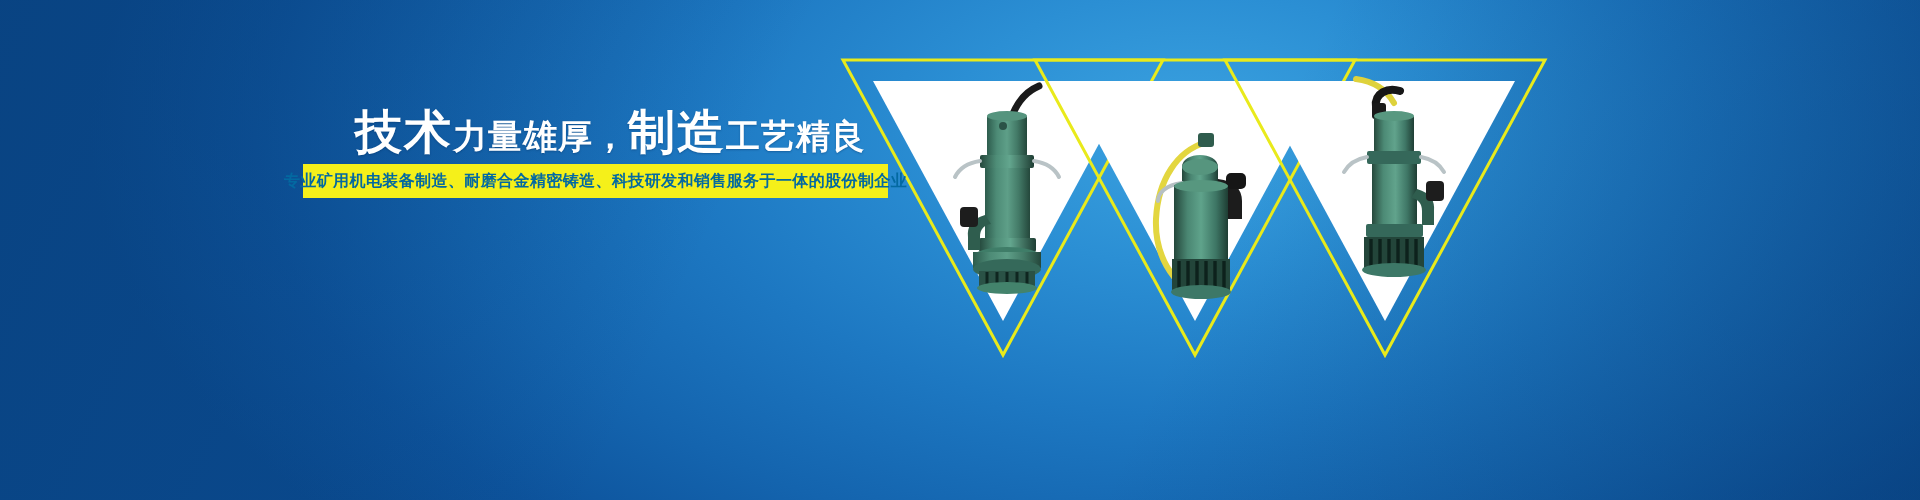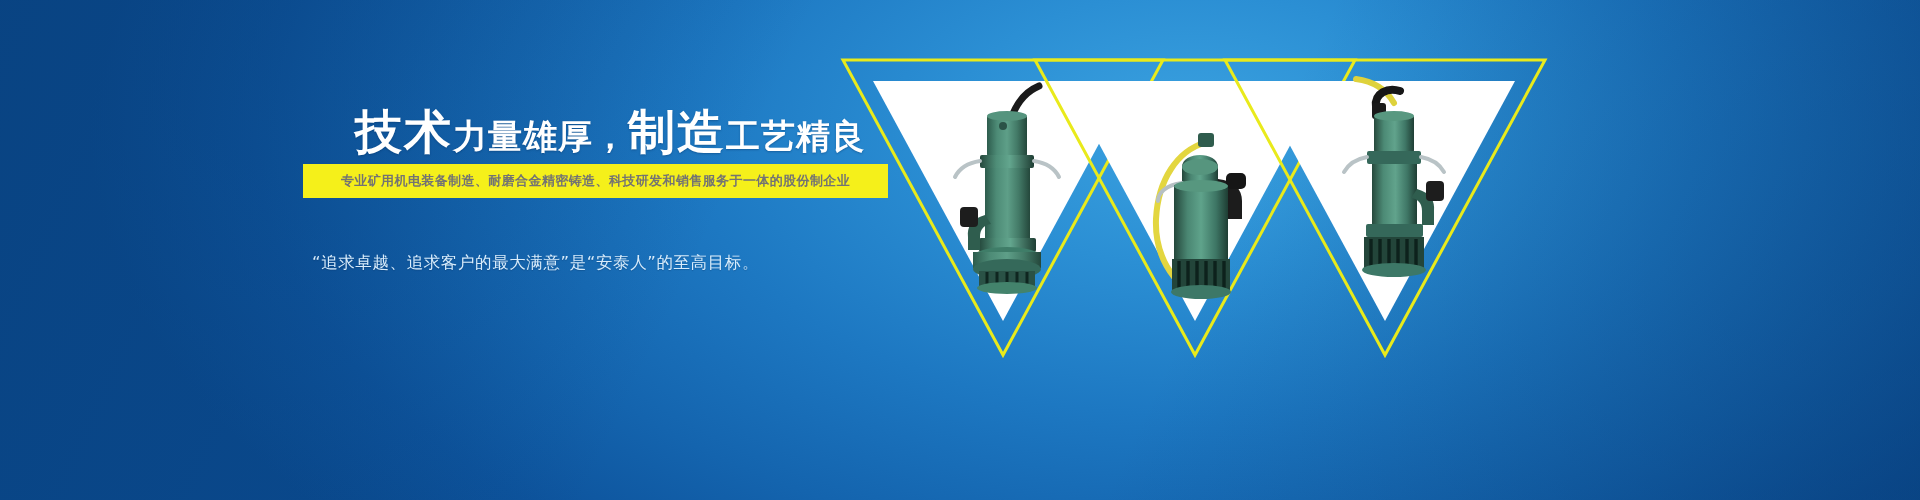--- a/index.html
+++ b/index.html
@@ -38,22 +38,22 @@
   .headline .big{ font-size:47px; line-height:1; letter-spacing:2px; }
   .headline .small{ font-size:34px; line-height:1; letter-spacing:1px; }
 
   .yellow-bar{
     position:absolute;left:303px;top:164px;
     width:585px;height:34px;
     background:#f5f01a;
     display:flex;align-items:center;justify-content:center;
   }
   .yellow-bar span{
-    color:#737373;
-    font-size:13px;
+    color:#0369a1;
+    font-size:16px;
     font-weight:700;
     letter-spacing:.4px;
     white-space:nowrap;
     text-align:right;
   }
 
   .para{
     position:absolute;left:312px;
     color:#d8ecfb;
     font-size:16.5px;
@@ -245,17 +245,16 @@
   <div class="text-block">
 
     <div class="headline">
       <span class="big">技术</span><span class="small">力量雄厚，</span><span class="big">制造</span><span class="small">工艺精良</span>
     </div>
 
     <div class="yellow-bar">
       <span>专业矿用机电装备制造、耐磨合金精密铸造、科技研发和销售服务于一体的股份制企业</span>
     </div>
 
-    <div class="para l2">“追求卓越、追求客户的最大满意”是“安泰人”的至高目标。</div>
 
   </div>
 
 </div>
 
 </body></html>

